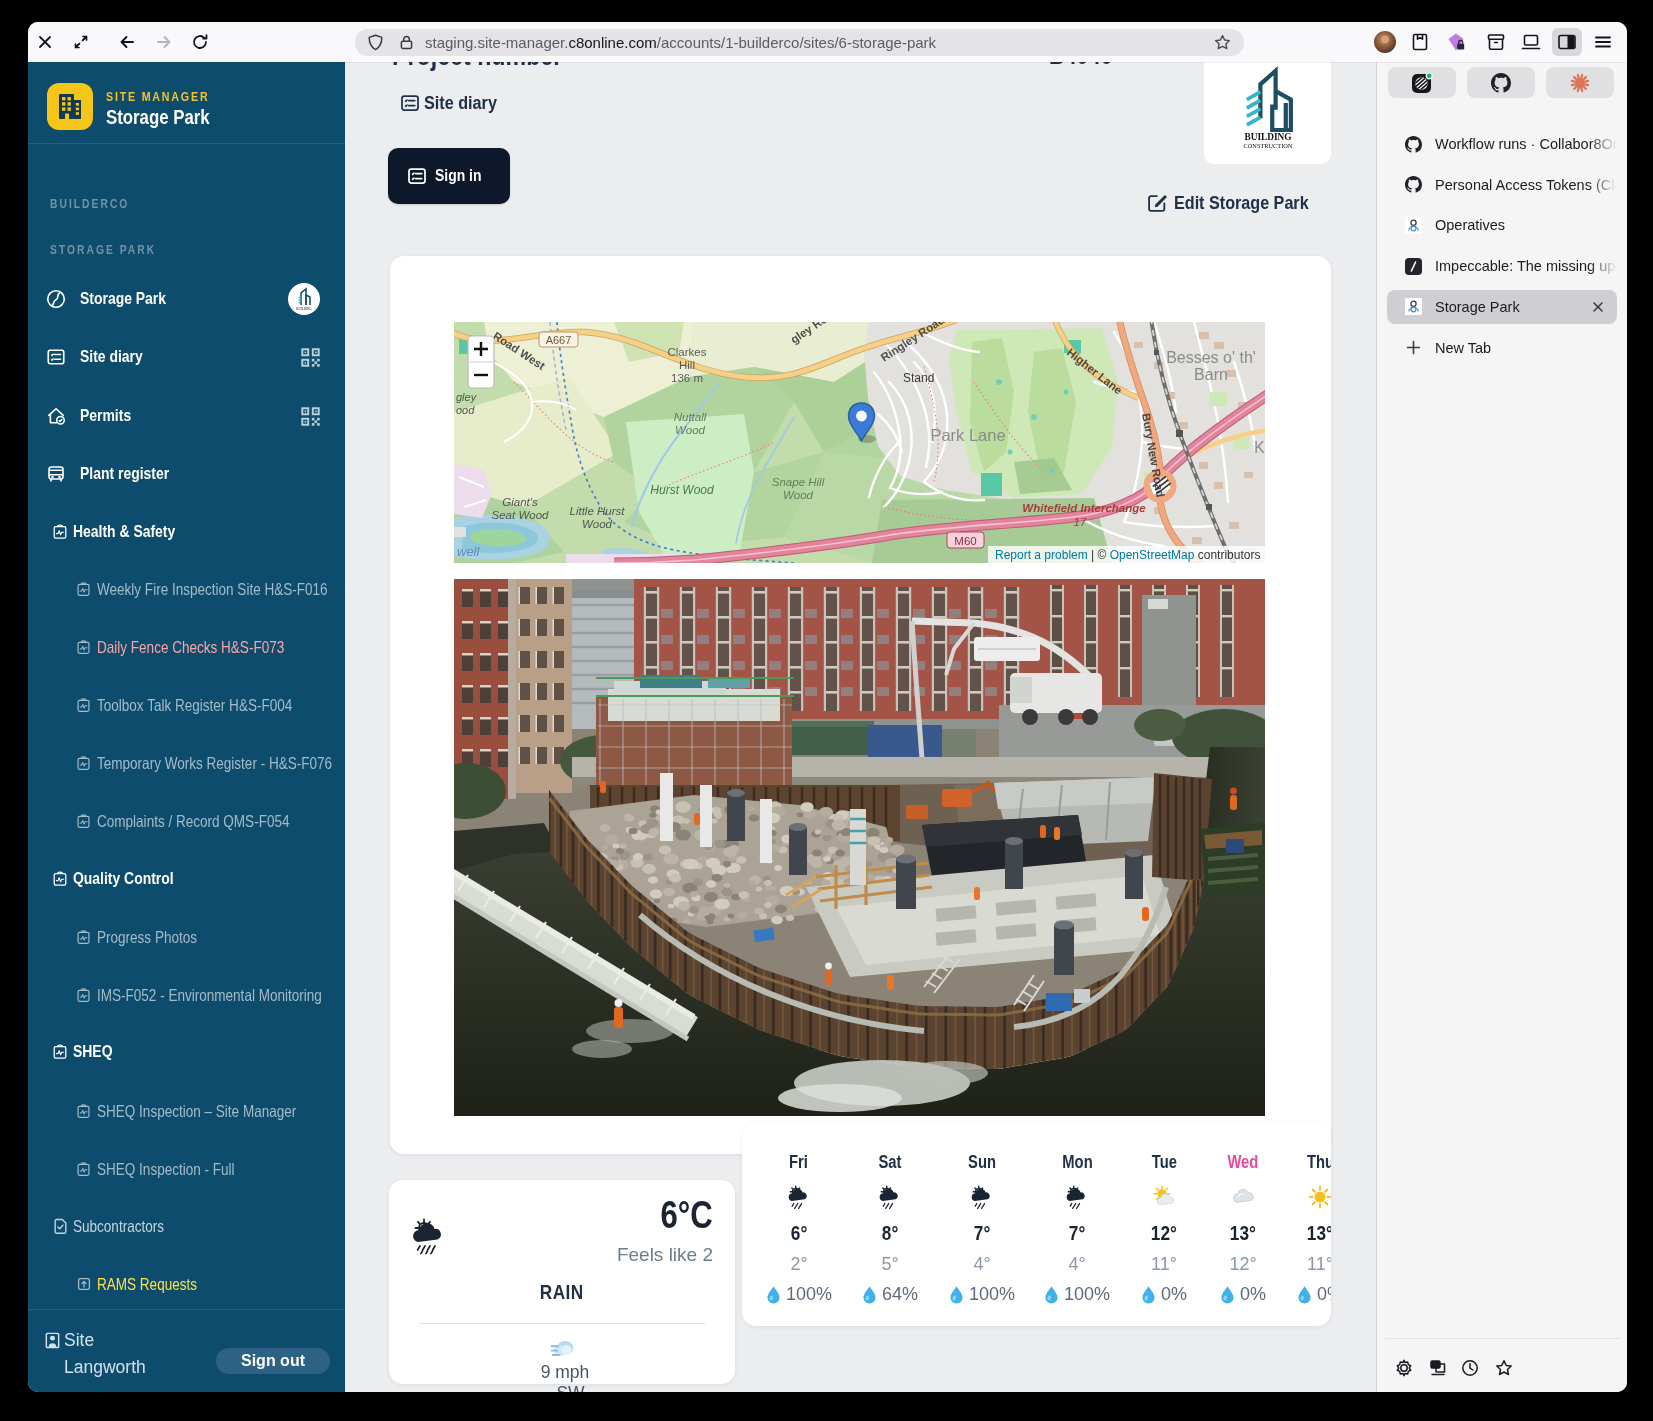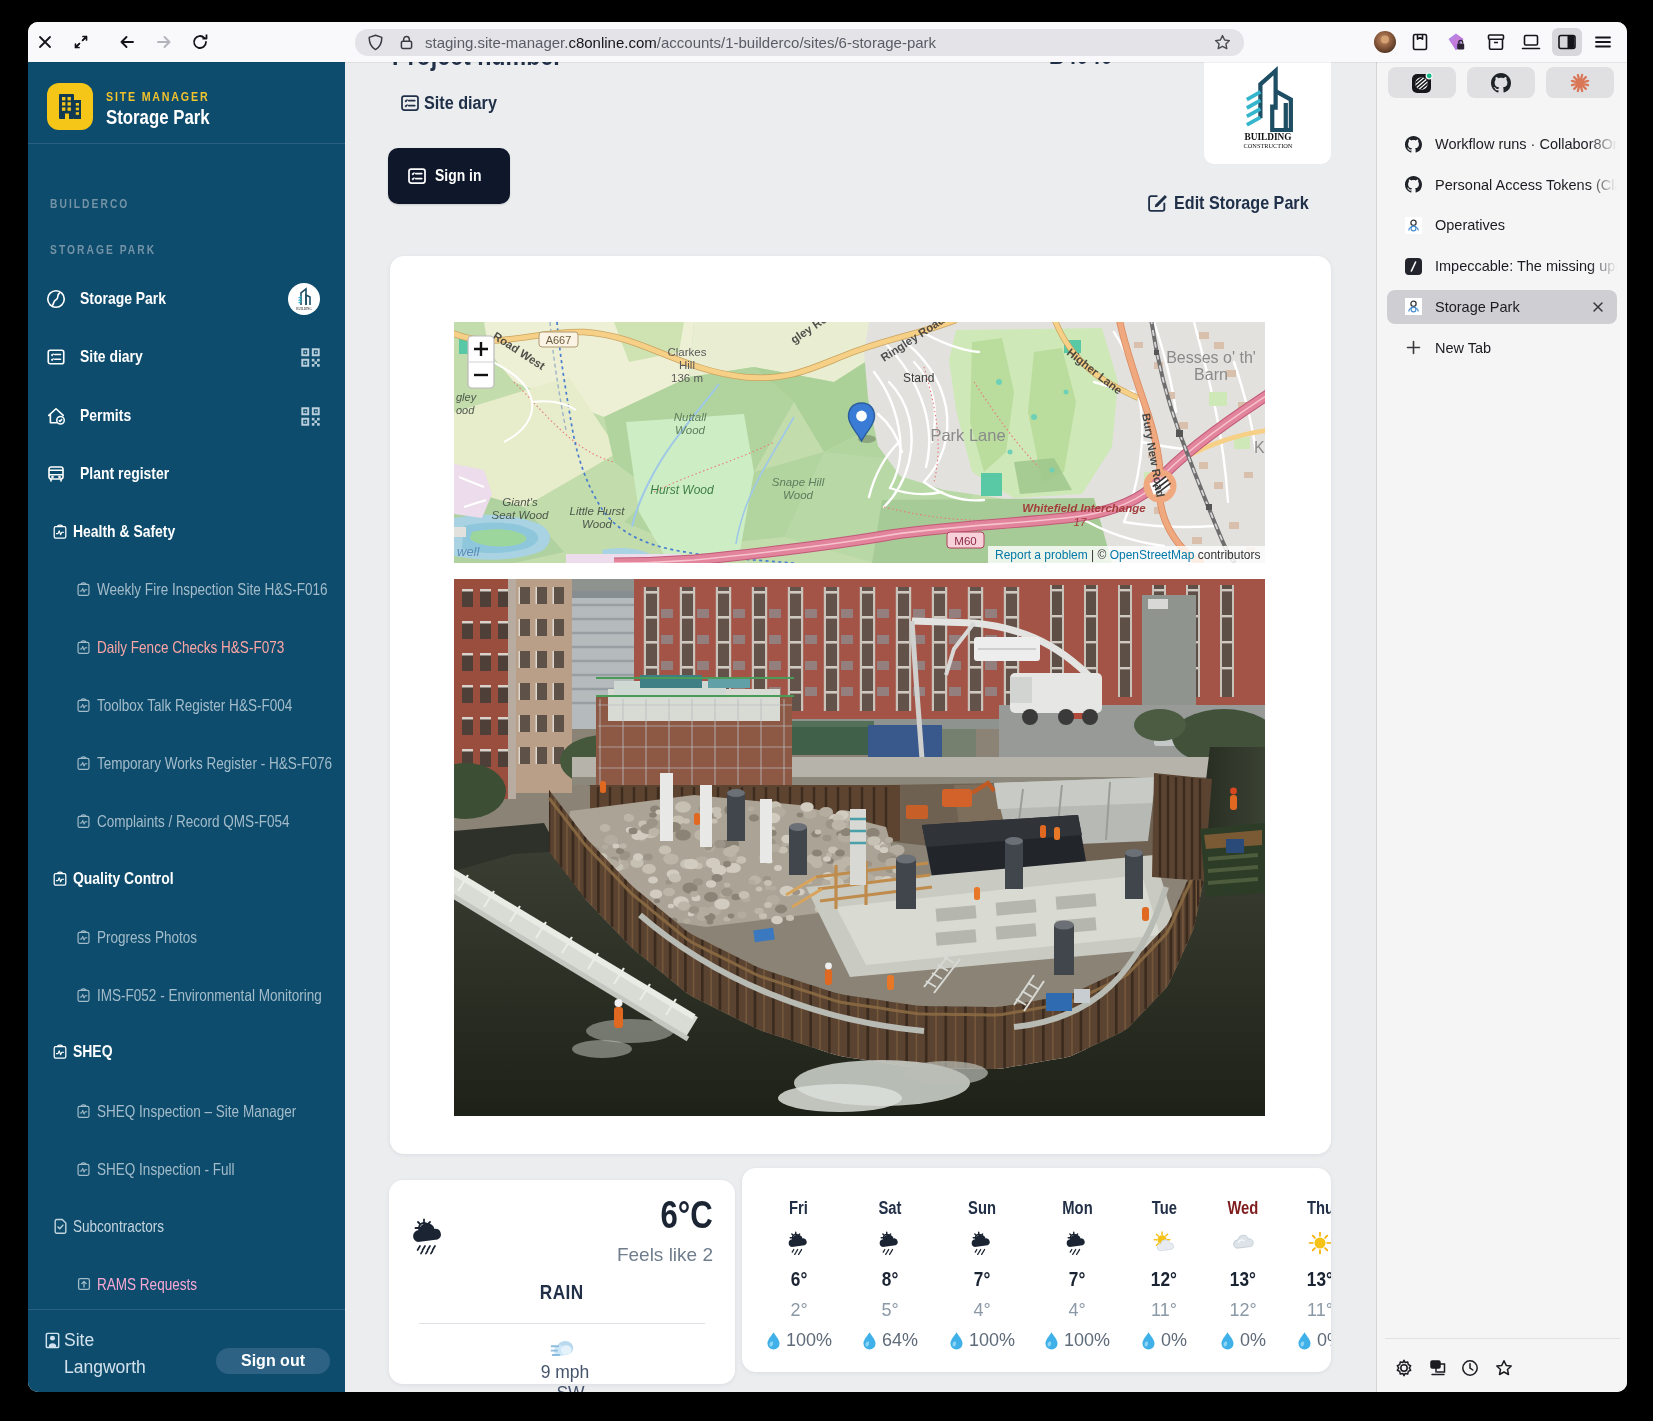--- a/index.html
+++ b/index.html
@@ -411,21 +411,21 @@
           <span class="cx">Subcontractors</span>
         </div>
       </div>
 <div class="navrow" style="top:1210px;">
         <div class="abs" style="left:48px;top:4px;"><svg width="16" height="16" viewBox="0 0 16 16">
             <g fill="none" stroke="#a3bcca" stroke-width="1.3">
               <rect x="2.6" y="2.6" width="10.8" height="10.8" rx="1.6"></rect>
               <path d="M8 11 V5.4 M8 5.4 L5.8 7.6 M8 5.4 L10.2 7.6" stroke-linecap="round" stroke-linejoin="round"></path>
             </g>
           </svg></div>
-        <div class="abs" style="left:69px;top:0;height:24px;display:flex;align-items:center;font-size:16.5px;color:#f9a8d4;">
+        <div class="abs" style="left:69px;top:0;height:24px;display:flex;align-items:center;font-size:16.5px;color:#fde047;">
           <span class="cx">RAMS Requests</span>
         </div>
       </div>
  <div class="abs" style="left:0;top:1247px;width:317px;height:1px;background:#2c6080;"></div>
  <svg class="abs" style="left:15px;top:1269px" width="19" height="19" viewBox="0 0 16 16">
         <rect x="2.2" y="1.4" width="11.6" height="13.2" rx="1.6" fill="#d2e2ec"></rect>
         <rect x="3.4" y="2.6" width="9.2" height="10.8" rx="1" fill="#0e4c6d"></rect>
         <circle cx="8" cy="6" r="2.1" fill="#d2e2ec"></circle>
         <path d="M4.8 13.4 a3.2 3 0 0 1 6.4 0 Z" fill="#d2e2ec"></path>
       </svg>
@@ -1471,21 +1471,21 @@
               <ellipse cx="14.8" cy="5.2" rx="2.6" ry="1.8" transform="rotate(45 14.8 5.2)"></ellipse>
               <ellipse cx="5.2" cy="14.8" rx="2.6" ry="1.8" transform="rotate(45 5.2 14.8)"></ellipse>
               <ellipse cx="14.8" cy="14.8" rx="2.6" ry="1.8" transform="rotate(-45 14.8 14.8)"></ellipse>
             </g>
             <circle cx="10" cy="10" r="3.6" fill="#7a4a1e"></circle>
           </svg>
      <span style="margin-left:5px;flex:none;">1</span>
    </div>
  </div>
 
- <div class="card" style="left:397px;top:1106px;width:589px;height:204px;overflow:hidden;padding-left:48px;">
+ <div class="card" style="left:397px;top:1060px;width:589px;height:204px;overflow:hidden;padding-left:48px;">
   <div class="abs" style="left:12px;top:30px;width:90px;text-align:center;font-size:18px;font-weight:700;color:#223047;"><span class="cxc">Fri</span></div>
   <div class="abs" style="left:44px;top:62px;"><svg width="26" height="26" viewBox="0 0 40 40">
             <circle cx="15" cy="12" r="5" fill="none" stroke="#1b2433" stroke-width="2.4"></circle>
             <g stroke="#1b2433" stroke-width="2.2" stroke-linecap="round">
               <path d="M15 3.5 v3 M6.5 12 h3 M9 6 l2 2 M21 6 l-2 2"></path>
             </g>
             <path d="M9 26 a6 6 0 0 1 1-11.9 a8 8 0 0 1 15.5-1.2 a5.5 5.5 0 0 1 3 10.5 Z" fill="#1b2433"></path>
             <g stroke="#1b2433" stroke-width="2" stroke-linecap="round">
               <path d="M12 30 l-2.4 4 M18 30 l-2.4 4 M24 30 l-2.4 4 M15 35 l-1.6 2.6 M21 35 l-1.6 2.6"></path>
             </g>
@@ -1569,21 +1569,21 @@
           </svg></div>
   <div class="abs" style="left:377px;top:99px;width:90px;text-align:center;font-size:21px;font-weight:700;color:#1b2433;"><span class="cxc">12°</span></div>
   <div class="abs" style="left:377px;top:132px;width:90px;text-align:center;font-size:18px;color:#8b98a5;">11°</div>
   <div class="abs" style="left:377px;top:162px;width:90px;display:flex;align-items:center;justify-content:center;font-size:18px;color:#5f6b79;">
           <svg width="15" height="19" viewBox="0 0 17 22" style="margin-right:5px">
             <path d="M8.5 1.5 C 12 7 15.5 10.5 15.5 14.5 a7 7 0 0 1 -14 0 C 1.5 10.5 5 7 8.5 1.5 Z" fill="#3fb0e8"></path>
             <ellipse cx="6" cy="15" rx="2" ry="3" fill="#8ed4f4" transform="rotate(20 6 15)"></ellipse>
           </svg>
           <span>0%</span>
         </div>
-  <div class="abs" style="left:456px;top:30px;width:90px;text-align:center;font-size:18px;font-weight:700;color:#7f1d1d;"><span class="cxc">Wed</span></div>
+  <div class="abs" style="left:456px;top:30px;width:90px;text-align:center;font-size:18px;font-weight:700;color:#ec4899;"><span class="cxc">Wed</span></div>
   <div class="abs" style="left:488px;top:62px;"><svg width="26" height="26" viewBox="0 0 40 40">
             <path d="M11 28 a6.5 6.5 0 0 1 1-12.9 a8.5 8.5 0 0 1 16.4-1.2 a6 6 0 0 1 3 11.6 Z" fill="#dde3e8" stroke="#bcc6ce" stroke-width="1.2"></path>
             <path d="M13 20 a5 5 0 0 1 9-2.8" stroke="#f6fafc" stroke-width="2" fill="none"></path>
           </svg></div>
   <div class="abs" style="left:456px;top:99px;width:90px;text-align:center;font-size:21px;font-weight:700;color:#1b2433;"><span class="cxc">13°</span></div>
   <div class="abs" style="left:456px;top:132px;width:90px;text-align:center;font-size:18px;color:#8b98a5;">12°</div>
   <div class="abs" style="left:456px;top:162px;width:90px;display:flex;align-items:center;justify-content:center;font-size:18px;color:#5f6b79;">
           <svg width="15" height="19" viewBox="0 0 17 22" style="margin-right:5px">
             <path d="M8.5 1.5 C 12 7 15.5 10.5 15.5 14.5 a7 7 0 0 1 -14 0 C 1.5 10.5 5 7 8.5 1.5 Z" fill="#3fb0e8"></path>
             <ellipse cx="6" cy="15" rx="2" ry="3" fill="#8ed4f4" transform="rotate(20 6 15)"></ellipse>

